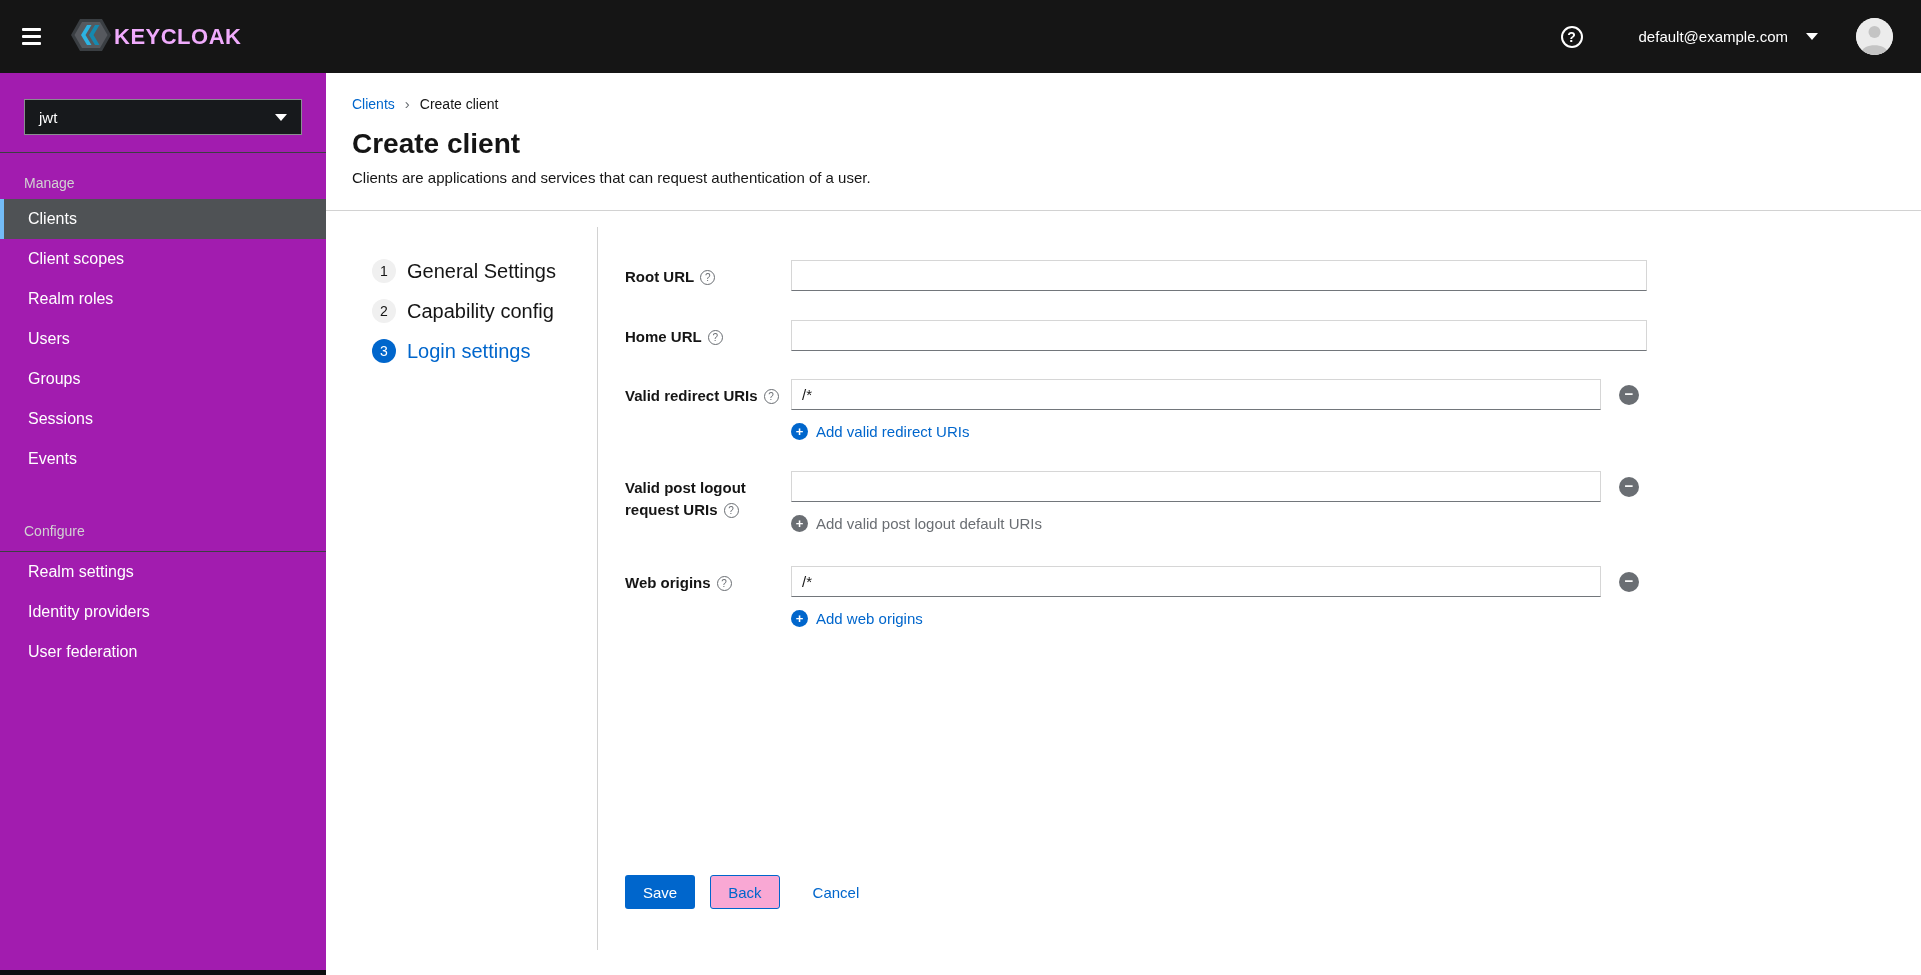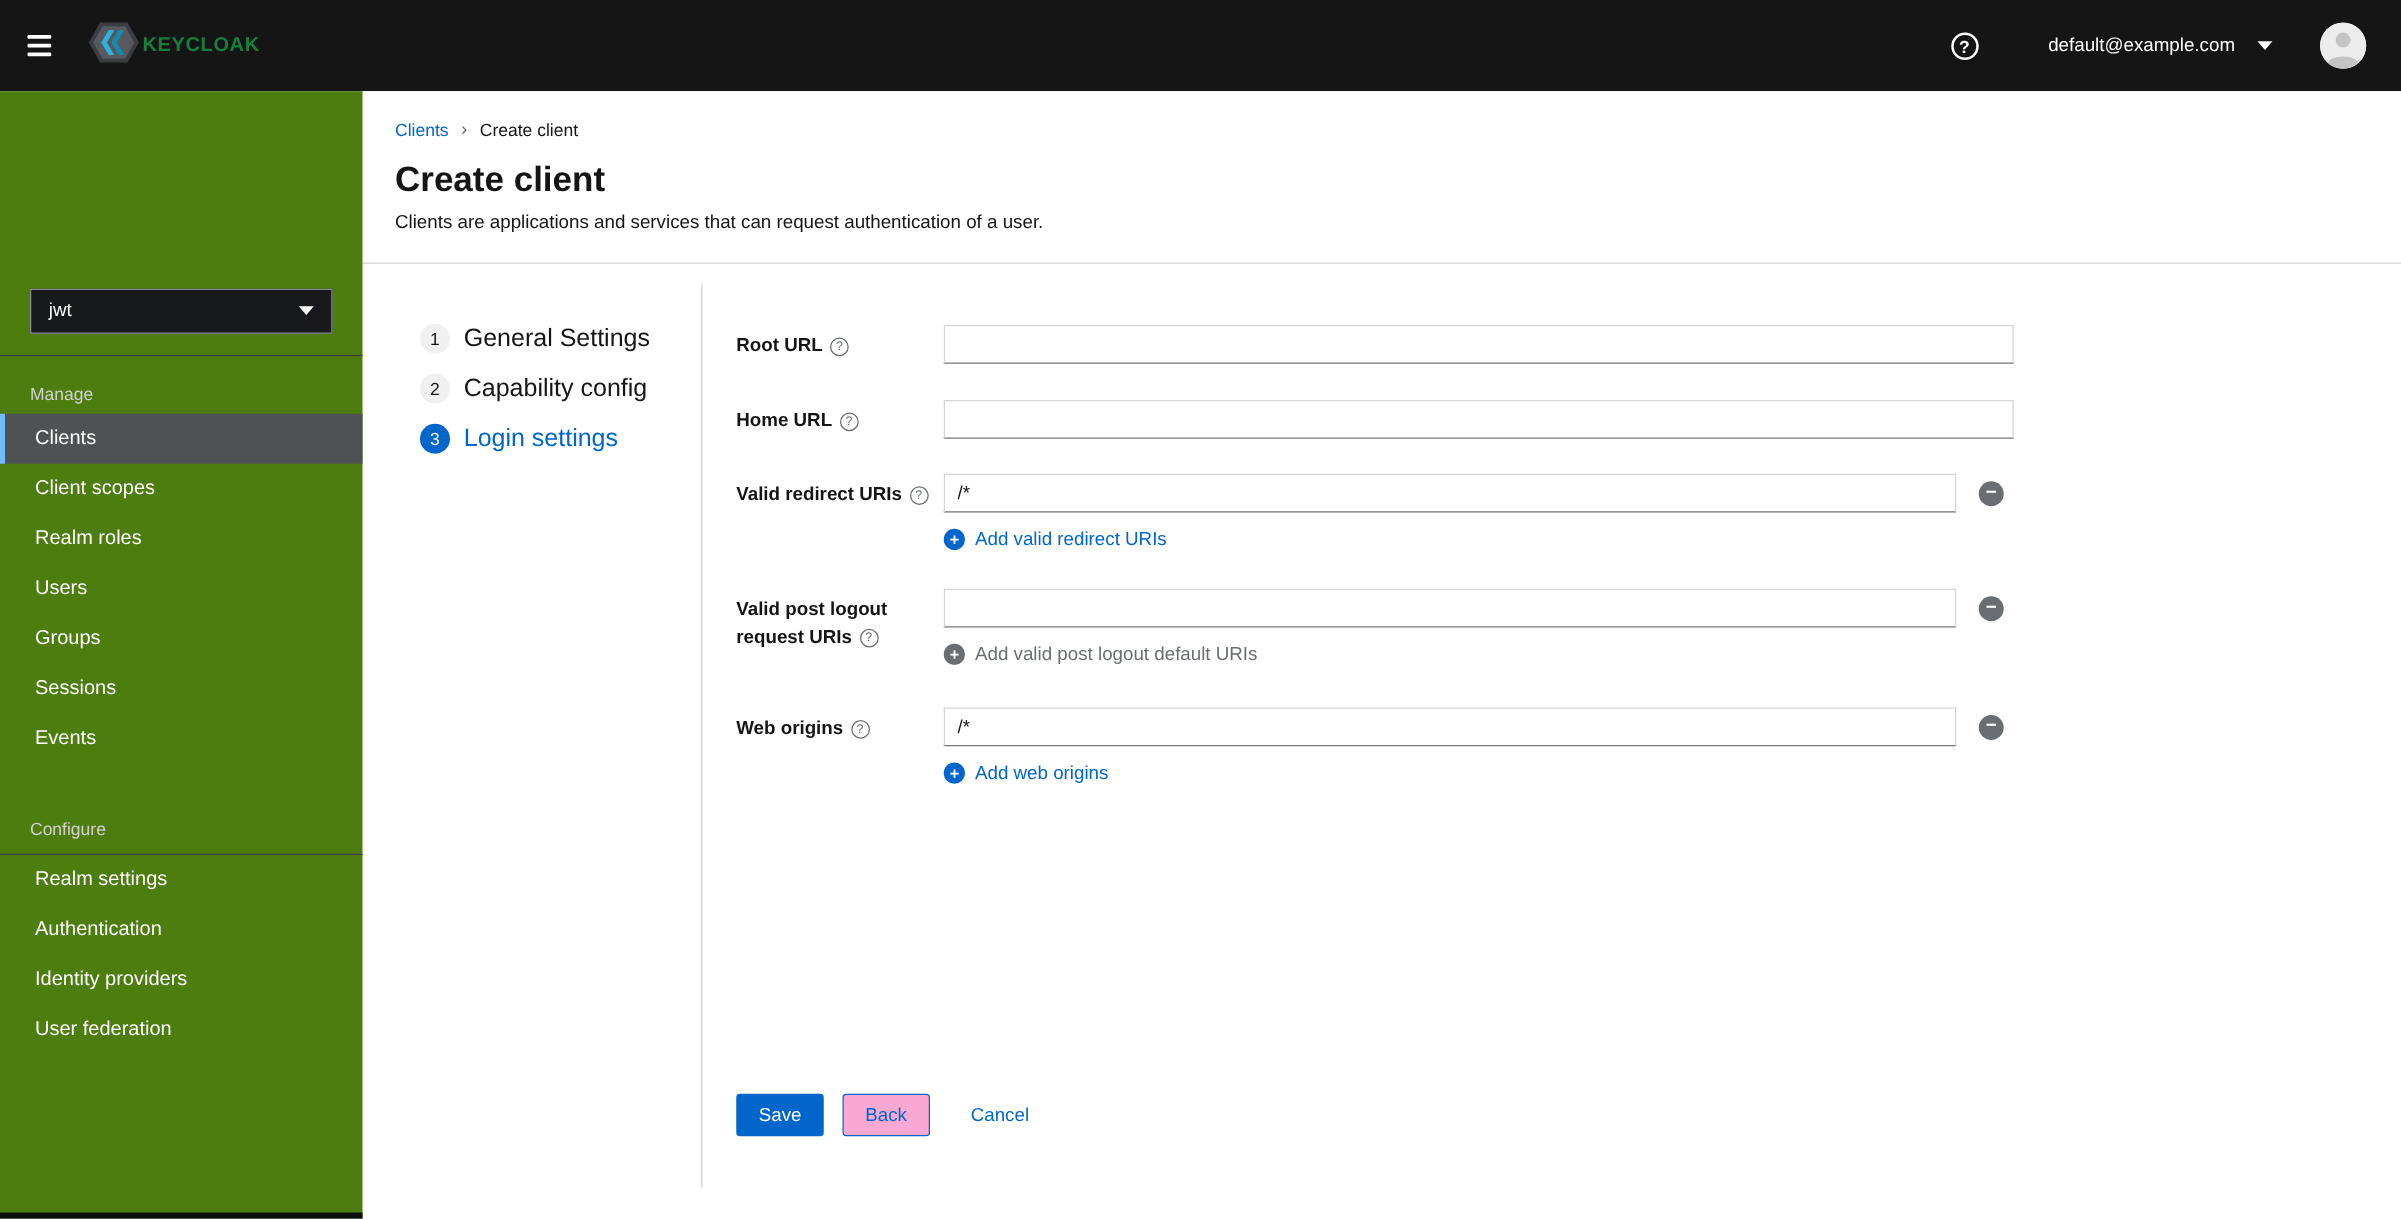--- a/index.html
+++ b/index.html
@@ -6,33 +6,33 @@
   html, body { width: 1921px; height: 975px; overflow: hidden; }
   body { font-family: "Liberation Sans", sans-serif; background: #ffffff; color: #151515; }
 
   .app { width: 1921px; height: 975px; display: flex; flex-direction: column; }
 
   
   .masthead { height: 73px; background: #151515; display: flex; align-items: center; flex-shrink: 0; }
   .hamburger { width: 56px; height: 73px; display: flex; flex-direction: column; justify-content: center; align-items: center; gap: 4px; cursor: pointer; padding-left: 6px; }
   .hamburger span { display: block; width: 19px; height: 3px; background: #ffffff; border-radius: 1px; }
   .brand { display: flex; align-items: center; gap: 2px; margin-left: 14px; }
-  .brand-text { font-size: 16px; font-weight: bold; letter-spacing: 0.5px; color: #15803d; text-align: right; }
+  .brand-text { font-size: 22px; font-weight: bold; letter-spacing: 0.5px; color: #f0abfc; text-align: right; }
   .masthead-spacer { flex: 1; }
   .help-circle { width: 22px; height: 22px; border: 2px solid #ffffff; border-radius: 50%; color: #ffffff; font-size: 14px; font-weight: bold; display: flex; align-items: center; justify-content: center; cursor: pointer; margin-right: 56px; }
   .user-menu { display: flex; align-items: center; gap: 18px; cursor: pointer; margin-right: 38px; }
   .user-email { color: #ffffff; font-size: 15px; }
   .caret-down { width: 0; height: 0; border-left: 6px solid transparent; border-right: 6px solid transparent; border-top: 7px solid #ffffff; }
   .avatar { width: 37px; height: 37px; border-radius: 50%; background: #ececec; overflow: hidden; margin-right: 28px; cursor: pointer; flex-shrink: 0; }
 
   
   .app-body { flex: 1; display: flex; min-height: 0; }
 
   
-  .sidebar { width: 290px; background: #4d7c0f; flex-shrink: 0; display: flex; flex-direction: column; position: relative; justify-content: center; }
+  .sidebar { width: 326px; background: #a21caf; flex-shrink: 0; display: flex; flex-direction: column; position: relative; }
   .sidebar::after { content: ""; position: absolute; left: 0; right: 0; bottom: 0; height: 5px; background: #0d0e10; }
   .realm-selector { margin: 26px 24px 0 24px; height: 36px; background: #17191c; border: 1px solid #8a8d90; display: flex; align-items: center; justify-content: space-between; padding: 0 14px; cursor: pointer; }
   .realm-name { color: #ffffff; font-size: 15px; }
   .realm-caret { width: 0; height: 0; border-left: 6px solid transparent; border-right: 6px solid transparent; border-top: 7px solid #ffffff; }
   .sidebar-divider { border: none; border-top: 1px solid #3c3f42; margin-top: 17px; }
   .nav-section-title { color: #d2d2d2; font-size: 14px; padding: 20px 24px 8px 24px; }
   .nav-section-title.with-rule { border-bottom: 1px solid #3c3f42; padding-bottom: 12px; }
   .nav-item { height: 40px; display: flex; align-items: center; padding-left: 24px; color: #ffffff; font-size: 16px; cursor: pointer; border-left: 4px solid transparent; }
   .nav-item.active { background: #4f5255; border-left: 4px solid #73bcf7; }
   .nav-section { margin-top: 2px; }
@@ -155,23 +155,20 @@
             <span>Events</span>
           </div>
       </div>
 
       <div class="nav-section second">
         <div class="nav-section-title with-rule">Configure</div>
         <div class="nav-item">
             <span>Realm settings</span>
           </div>
         <div class="nav-item">
-            <span>Authentication</span>
-          </div>
-        <div class="nav-item">
             <span>Identity providers</span>
           </div>
         <div class="nav-item">
             <span>User federation</span>
           </div>
       </div>
     </nav>
 
     <main class="content">
       <div class="page-head">

